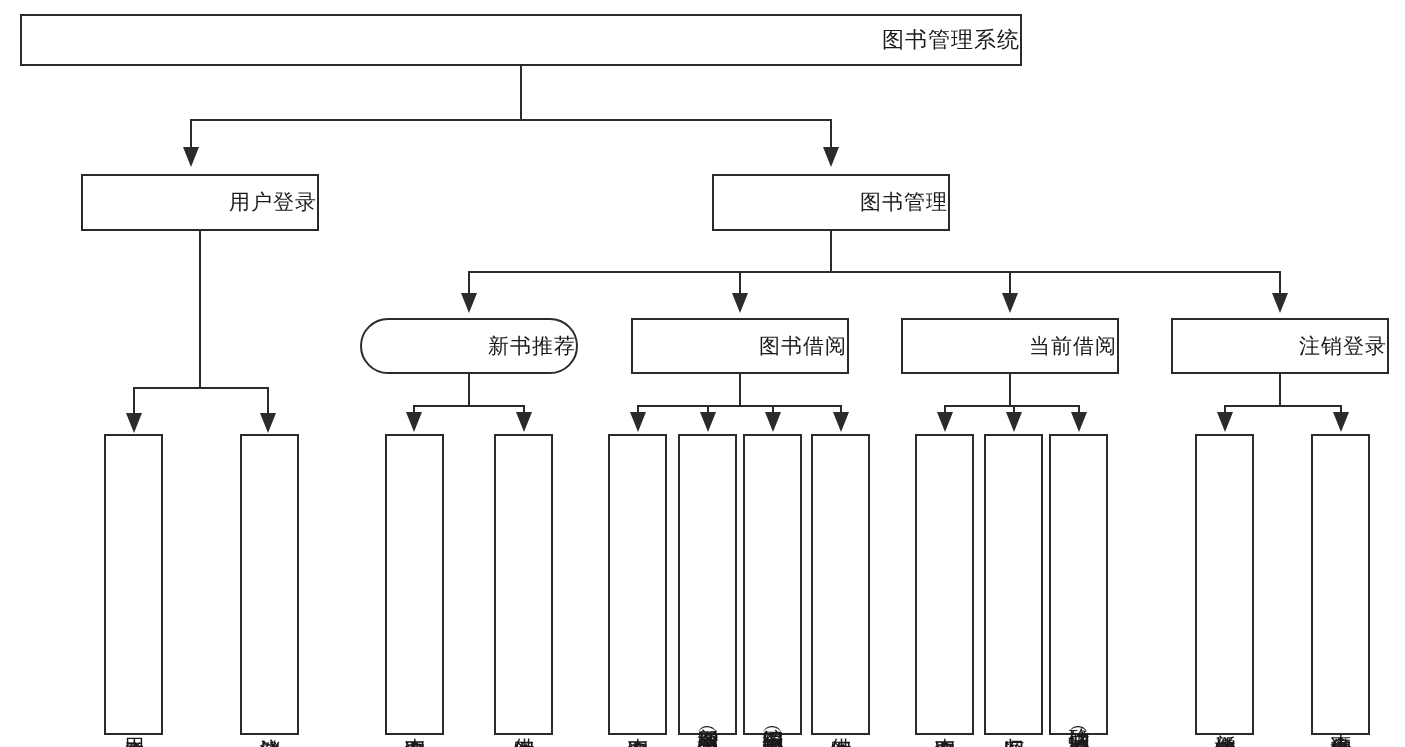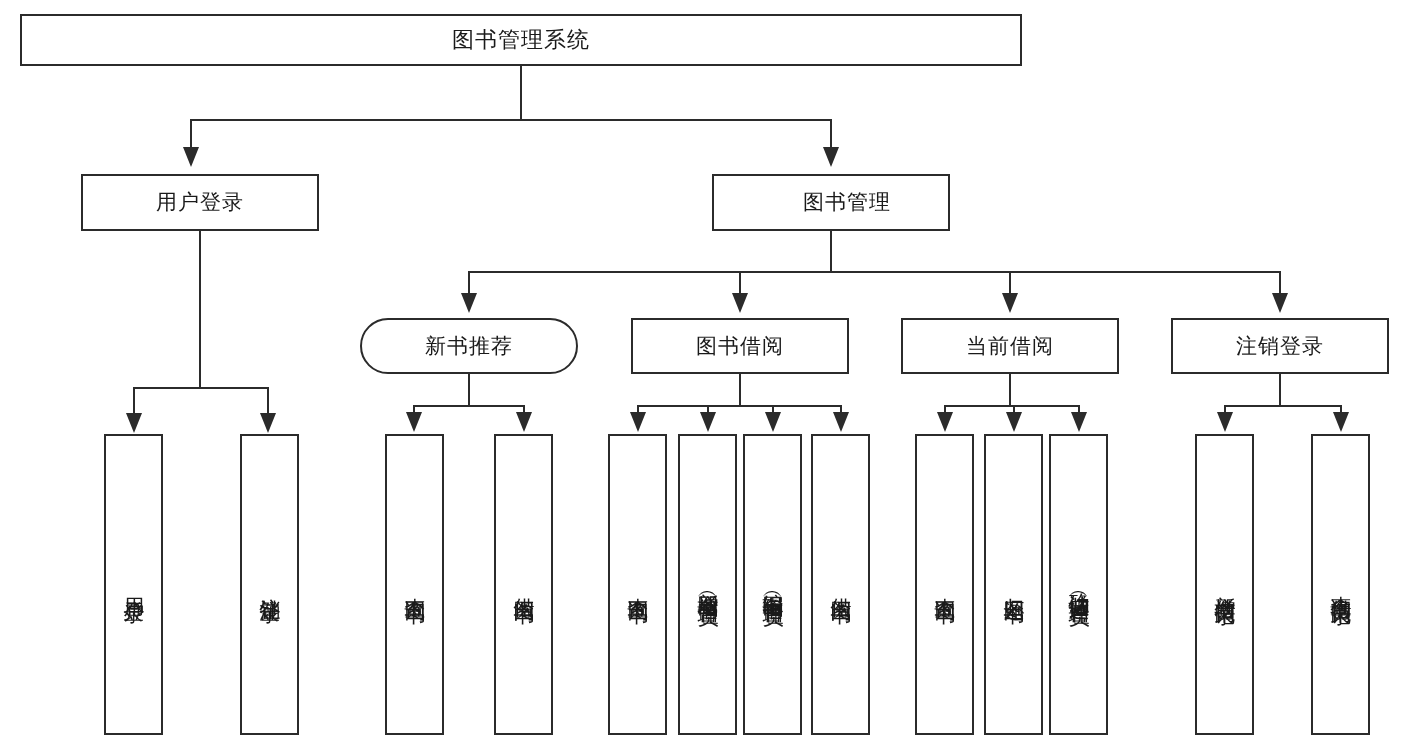--- a/index.html
+++ b/index.html
@@ -17,21 +17,21 @@
     background: #ffffff;
     overflow: hidden;
   }
   .node {
     position: absolute;
     box-sizing: border-box;
     border: 2px solid #2b2b2b;
     background: #ffffff;
     display: flex;
     align-items: center;
-    justify-content: center;
+    justify-content: flex-end;
     color: #1a1a1a;
     line-height: 1.18;
   }
   .node.horiz {
     font-size: 21px;
     letter-spacing: 1px;
   }
   .node.vert {
     writing-mode: vertical-rl;
     text-orientation: upright;

